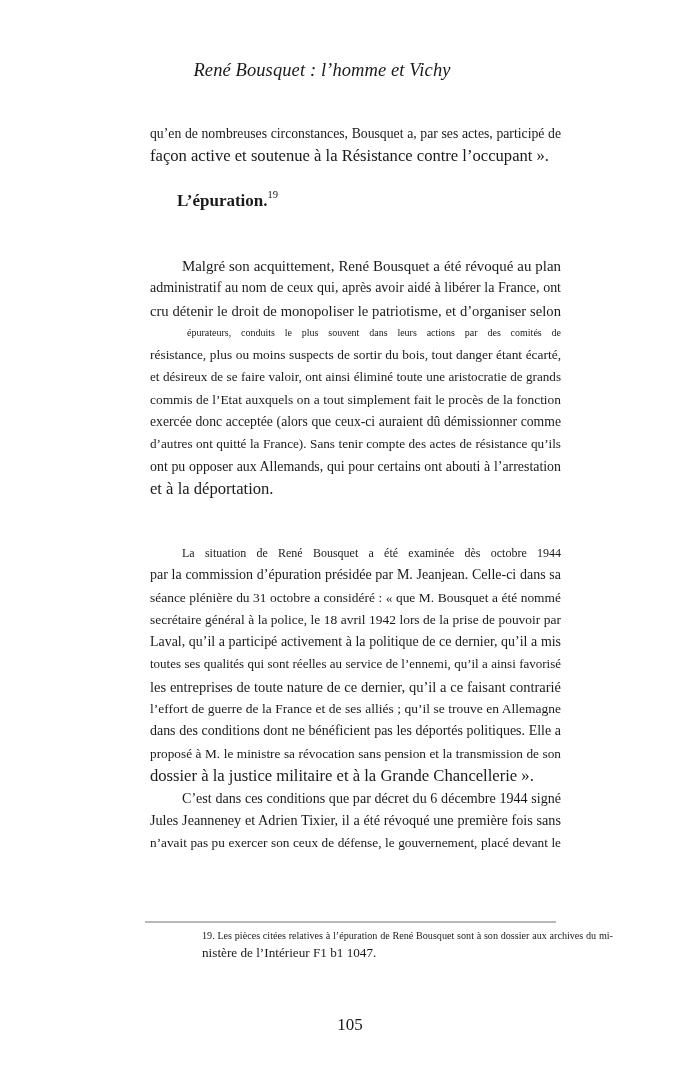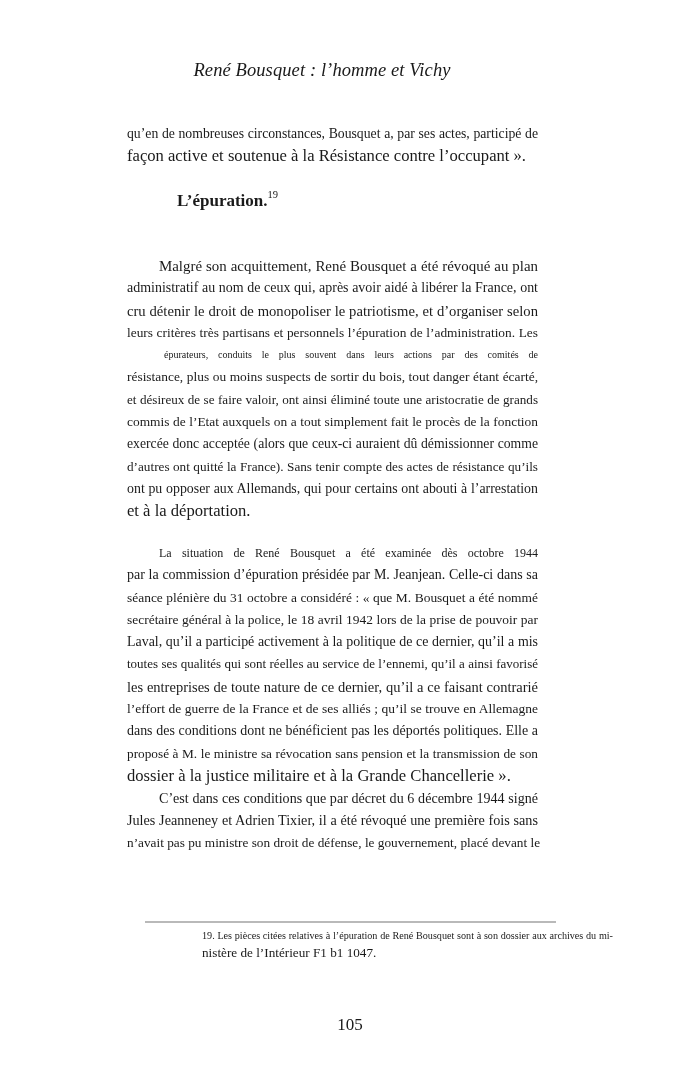--- a/index.html
+++ b/index.html
@@ -1,20 +1,20 @@
 <!DOCTYPE html>
 <html><head>
 <meta charset="utf-8">
 <style>
   html, body { margin: 0; padding: 0; background: #ffffff; }
   body { width: 700px; height: 1089px; position: relative; overflow: hidden;
          font-family: "Liberation Serif", "DejaVu Serif", serif; color: #1a1a1a; }
   .running-head { position: absolute; top: 60px; left: 0; width: 644px; text-align: center;
          font-style: italic; font-size: 18.5px; letter-spacing: 0.1px; }
-  .block { position: absolute; left: 127px; width: 411px; }
+  .block { position: absolute; left: 150px; width: 411px; }
   .line { display: block; height: 22.3px; line-height: 22.3px; font-size: 16.6px;
           text-align: justify; text-align-last: justify; white-space: nowrap; }
   .line.last { text-align-last: left; }
   .line.indent { padding-left: 32px; }
   .heading { position: absolute; left: 177px; top: 190px; font-weight: bold; font-size: 17px; }
   .heading sup { font-weight: normal; font-size: 10.5px; position: relative; top: -1px; }
   .rule { position: absolute; left: 145px; width: 411px; top: 921px; height: 2px; background: #b9b9b9; }
   .footnote { position: absolute; left: 162px; width: 411px; top: 927px; font-size: 13.2px; margin-left: 40px; }
   .footnote .fl { display: block; height: 17px; line-height: 17px; white-space: nowrap;
         text-align: justify; text-align-last: justify; }
@@ -32,21 +32,20 @@
 </div>
 
 <div class="heading">
   <span>L’épuration.</span><sup>19</sup>
 </div>
 
 <div class="block" style="top:255px">
   <span class="line indent" style="font-size: 14.9285px;">Malgré son acquittement, René Bousquet a été révoqué au plan</span>
   <span class="line" style="font-size: 13.9649px;">administratif au nom de ceux qui, après avoir aidé à libérer la France, ont</span>
   <span class="line" style="font-size: 14.6387px;">cru détenir le droit de monopoliser le patriotisme, et d’organiser selon</span>
-  <span class="line" style="font-size: 13.3928px;">leurs critères très partisans et personnels l’épuration de l’administration. Les</span>
   <span class="line" style="font-size: 10px; margin-left: 37px;">épurateurs, conduits le plus souvent dans leurs actions par des comités de</span>
   <span class="line" style="font-size: 13.4284px;">résistance, plus ou moins suspects de sortir du bois, tout danger étant écarté,</span>
   <span class="line" style="font-size: 13.1242px;">et désireux de se faire valoir, ont ainsi éliminé toute une aristocratie de grands</span>
   <span class="line" style="font-size: 13.4288px;">commis de l’Etat auxquels on a tout simplement fait le procès de la fonction</span>
   <span class="line" style="font-size: 13.7068px;">exercée donc acceptée (alors que ceux-ci auraient dû démissionner comme</span>
   <span class="line" style="font-size: 13.2128px;">d’autres ont quitté la France). Sans tenir compte des actes de résistance qu’ils</span>
   <span class="line" style="font-size: 13.897px;">ont pu opposer aux Allemands, qui pour certains ont abouti à l’arrestation</span>
   <span class="line last">et à la déportation.</span>
 </div>
 
@@ -60,21 +59,21 @@
   <span class="line" style="font-size: 14.5087px;">les entreprises de toute nature de ce dernier, qu’il a ce faisant contrarié</span>
   <span class="line" style="font-size: 13.5124px;">l’effort de guerre de la France et de ses alliés ; qu’il se trouve en Allemagne</span>
   <span class="line" style="font-size: 13.9497px;">dans des conditions dont ne bénéficient pas les déportés politiques. Elle a</span>
   <span class="line" style="font-size: 13.3185px;">proposé à M. le ministre sa révocation sans pension et la transmission de son</span>
   <span class="line last">dossier à la justice militaire et à la Grande Chancellerie ».</span>
 </div>
 
 <div class="block" style="top:787px">
   <span class="line indent" style="font-size: 14.0777px;">C’est dans ces conditions que par décret du 6 décembre 1944 signé</span>
   <span class="line" style="font-size: 14.1981px;">Jules Jeanneney et Adrien Tixier, il a été révoqué une première fois sans</span>
-  <span class="line" style="font-size: 13.2973px;">n’avait pas pu ministre son droit de défense, le gouvernement, placé devant le</span>
+  <span class="line" style="font-size: 13.2973px;">n’avait pas pu exercer son ceux de défense, le gouvernement, placé devant le</span>
 </div>
 
 <div class="rule"></div>
 
 <div class="footnote">
   <span class="fl" style="font-size: 10.1554px;">19. Les pièces citées relatives à l’épuration de René Bousquet sont à son dossier aux archives du mi-</span>
   <span class="fl last">nistère de l’Intérieur F1 b1 1047.</span>
 </div>
 
 <div class="page-number">105</div>

